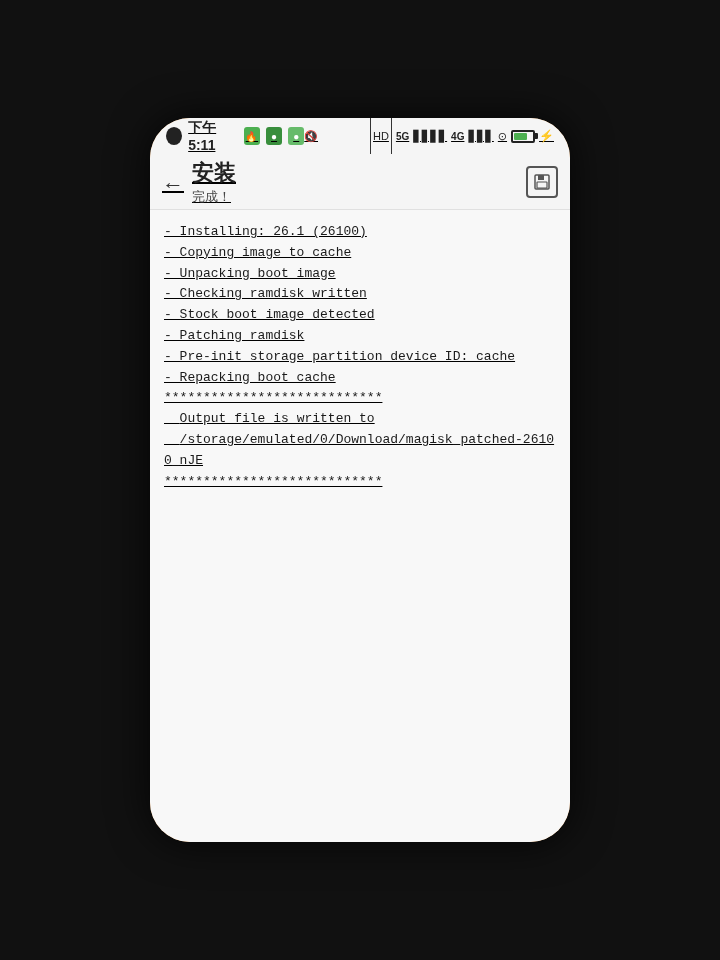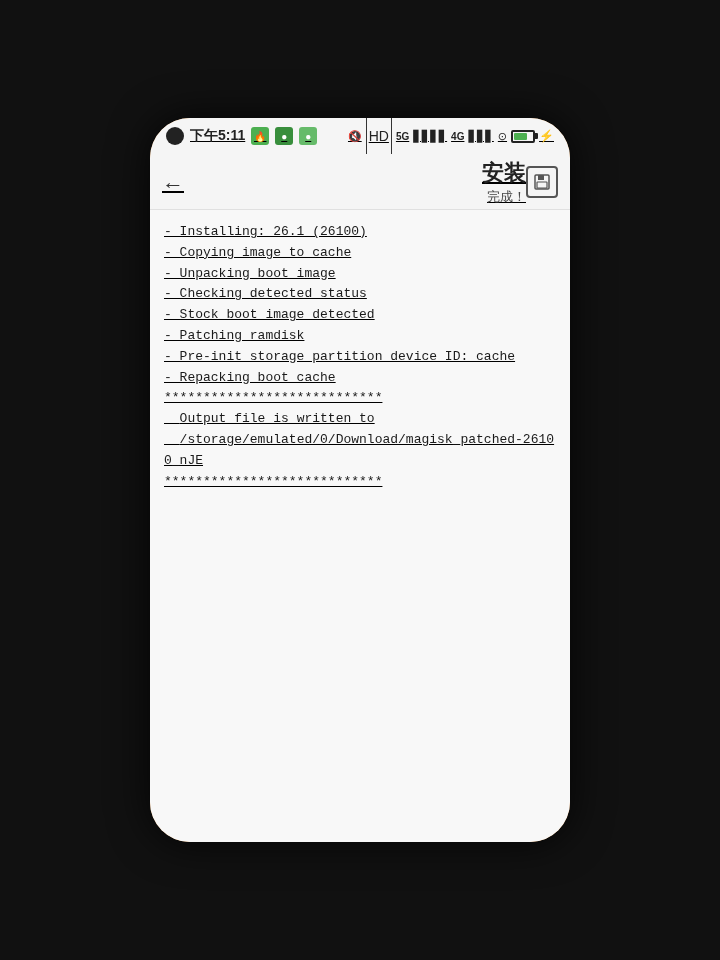--- a/index.html
+++ b/index.html
@@ -135,21 +135,21 @@
       color: #333;
       cursor: pointer;
       margin-right: 8px;
       line-height: 1;
     }
 
     .app-title-block {
       display: flex;
       flex-direction: column;
       flex: 1;
-      align-items: flex-end;
+      align-items: flex-start;
     }
 
     .app-title {
       font-size: 22px;
       font-weight: bold;
       color: #222;
     }
 
     .app-subtitle {
       font-size: 13px;
@@ -192,21 +192,21 @@
   <div class="status-bar">
     <div class="status-left">
       <div class="camera-dot"></div>
       <span class="status-time">下午5:11</span>
       <div class="icon-green">🔥</div>
       <div class="icon-green" style="background:#388e3c;">●</div>
       <div class="icon-green2">●</div>
     </div>
     <div class="status-icons">
       <span>🔇</span>
-      <span style="font-size:14px;border:1px solid #333;padding:16px 2px;border-radius:2px;">HD</span>
+      <span style="font-size:11px;border:1px solid #333;padding:16px 2px;border-radius:2px;margin-left:48px;">HD</span>
       <span style="font-size:10px;font-weight:bold;">5G</span>
       <span>▋▋▋▋</span>
       <span style="font-size:10px;font-weight:bold;">4G</span>
       <span>▋▋▋</span>
       <span>⊙</span>
       <div class="battery-icon">
         <div class="battery-fill"></div>
       </div>
       <span style="font-size:12px;">⚡</span>
     </div>
@@ -224,21 +224,21 @@
         <rect x="5" y="2" width="6" height="5" rx="0.5" fill="#555"></rect>
         <rect x="4" y="9" width="10" height="6" rx="0.5" fill="none" stroke="#555" stroke-width="1.2"></rect>
       </svg>
     </div>
   </div>
 
   <div class="log-area" id="log-container">
       <div class="log-line">- Installing: 26.1 (26100)</div>
       <div class="log-line">- Copying image to cache</div>
       <div class="log-line">- Unpacking boot image</div>
-      <div class="log-line">- Checking detected status</div>
+      <div class="log-line">- Checking ramdisk written</div>
       <div class="log-line">- Stock boot image detected</div>
       <div class="log-line">- Patching ramdisk</div>
       <div class="log-line">- Pre-init storage partition device ID: cache</div>
       <div class="log-line">- Repacking boot cache</div>
       <div class="log-line"></div>
       <div class="log-line">****************************</div>
       <div class="log-line">  Output file is written to</div>
       <div class="log-line">  /storage/emulated/0/Download/magisk_patched-26100_nJE</div>
       <div class="log-line">****************************</div>
     </div>

